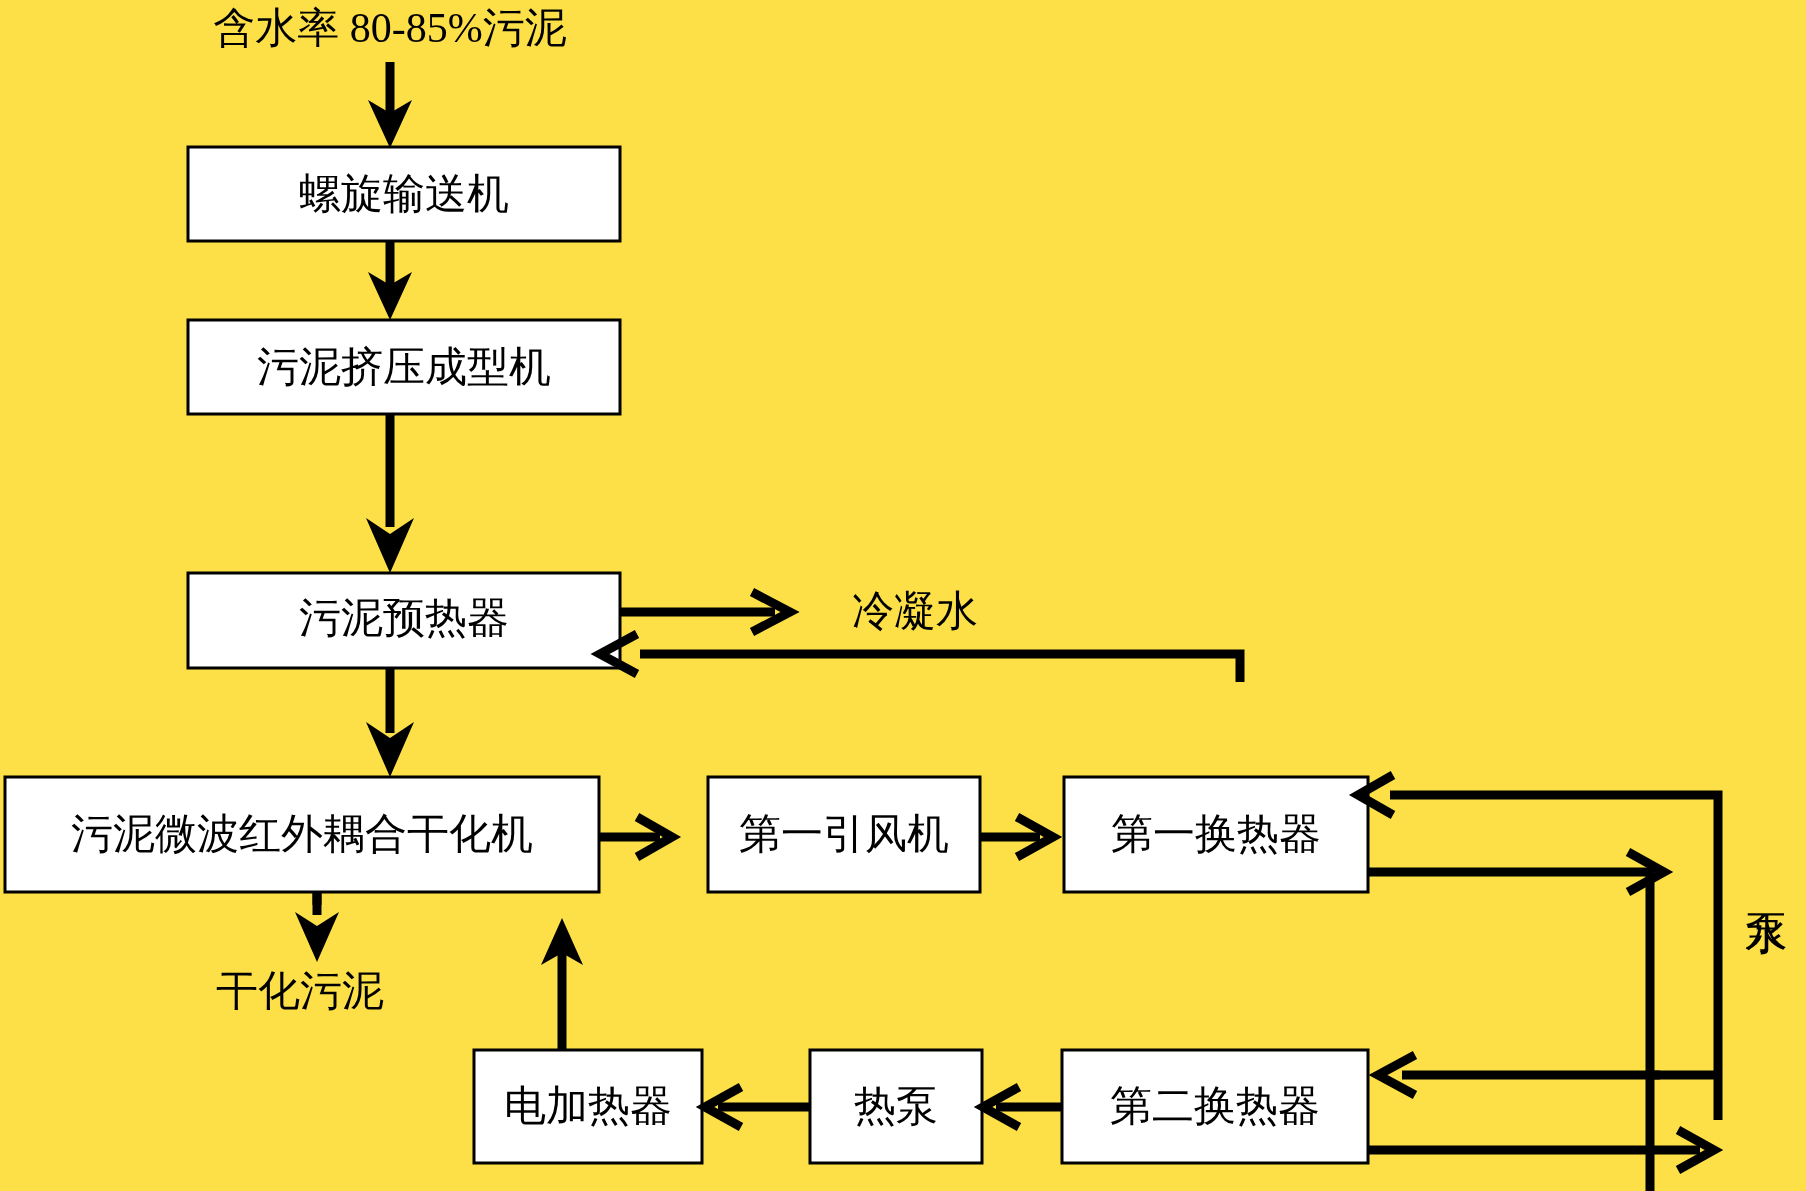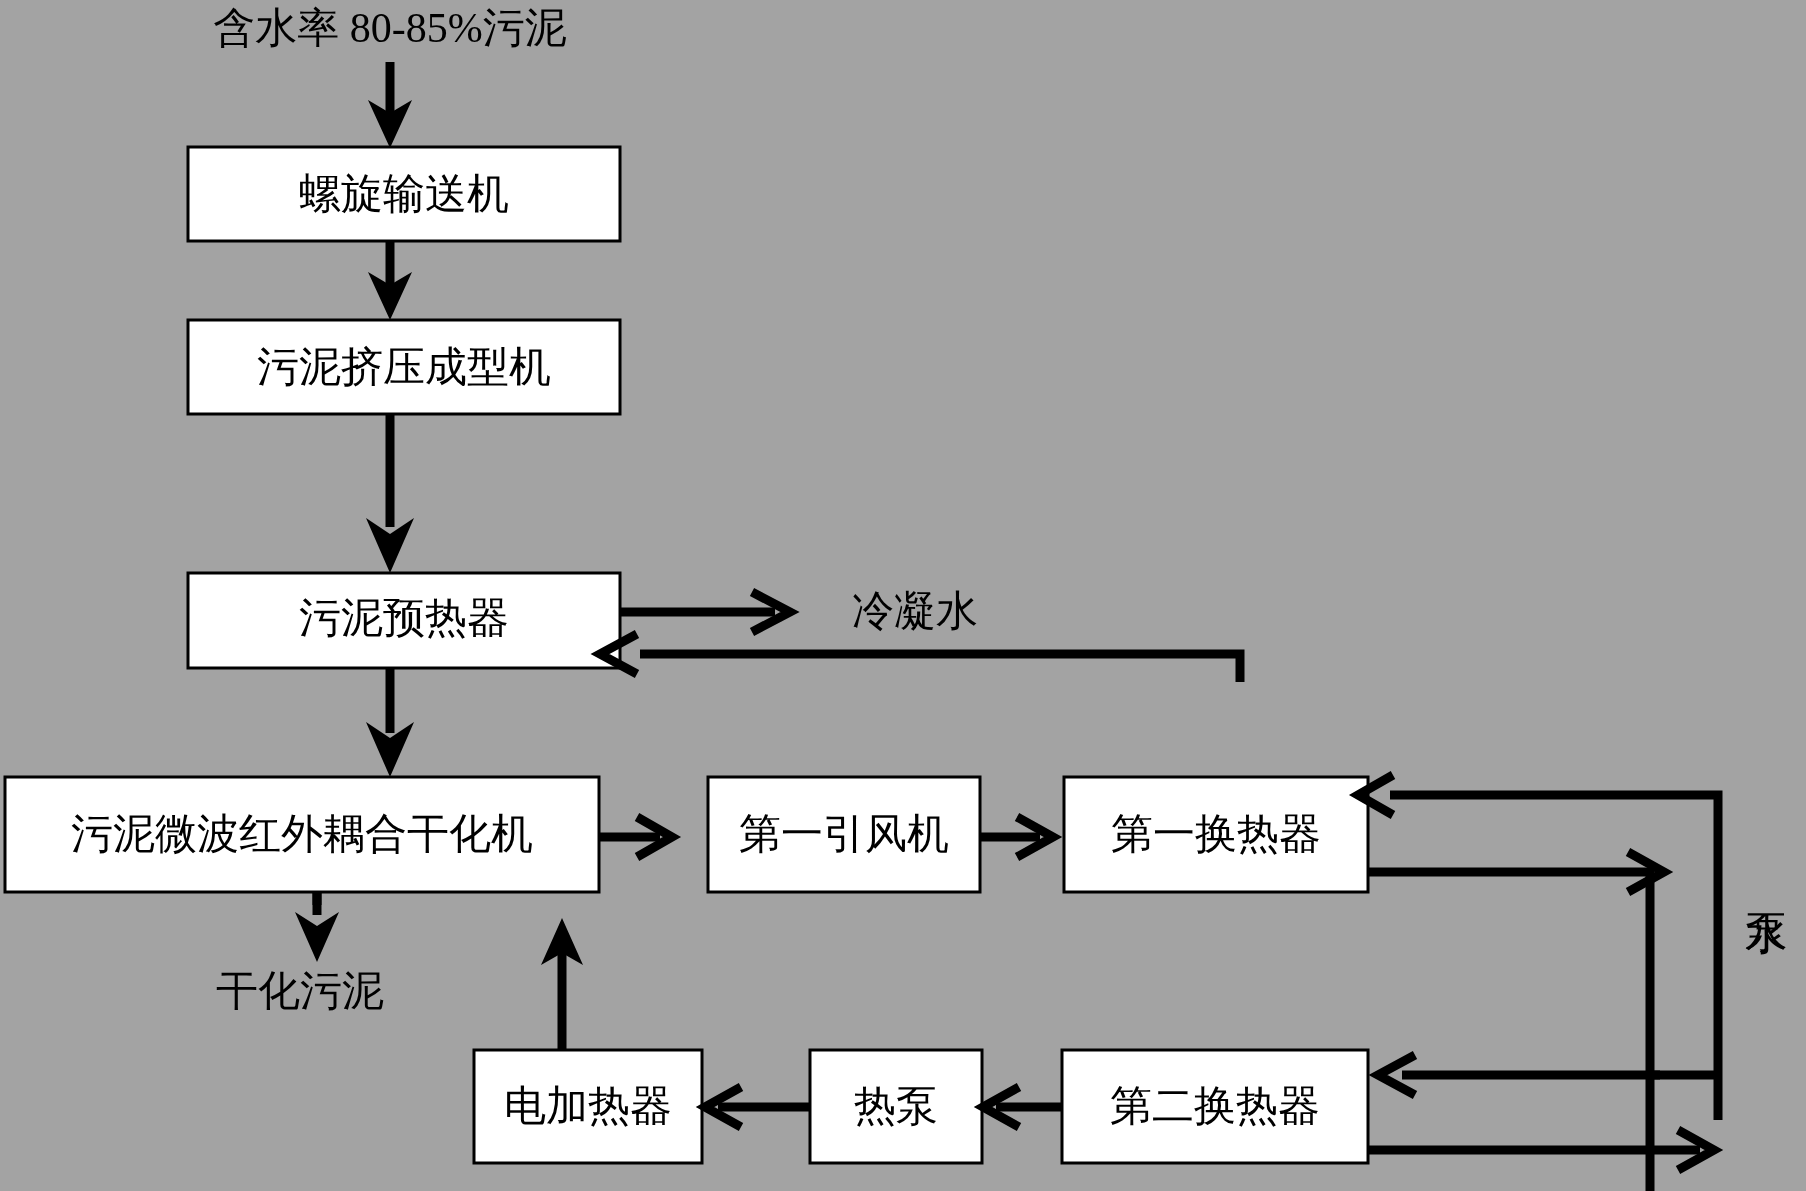--- a/index.html
+++ b/index.html
@@ -10,21 +10,21 @@
   body {
     width: 1806px;
     height: 1191px;
     font-family: "Liberation Serif", "DejaVu Serif", serif;
     overflow: hidden;
   }
   #diagram-root {
     position: relative;
     width: 1806px;
     height: 1191px;
-    background: #a3a3a3;
+    background: #fde047;
   }
   svg.flow {
     position: absolute;
     left: 0;
     top: 0;
     width: 1806px;
     height: 1191px;
   }
   .node-rect {
     fill: #ffffff;

